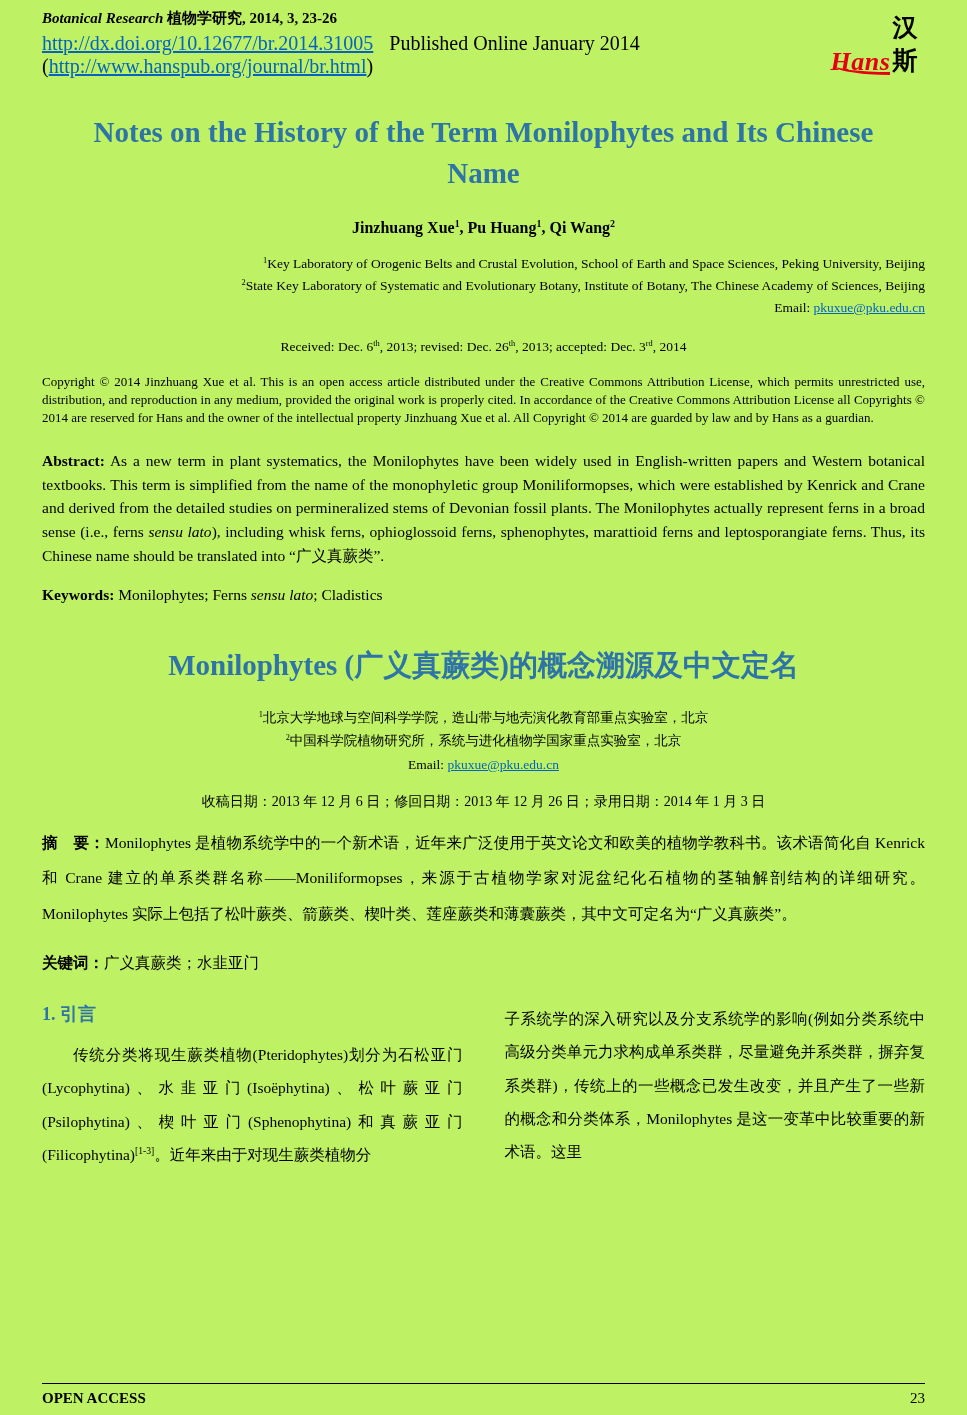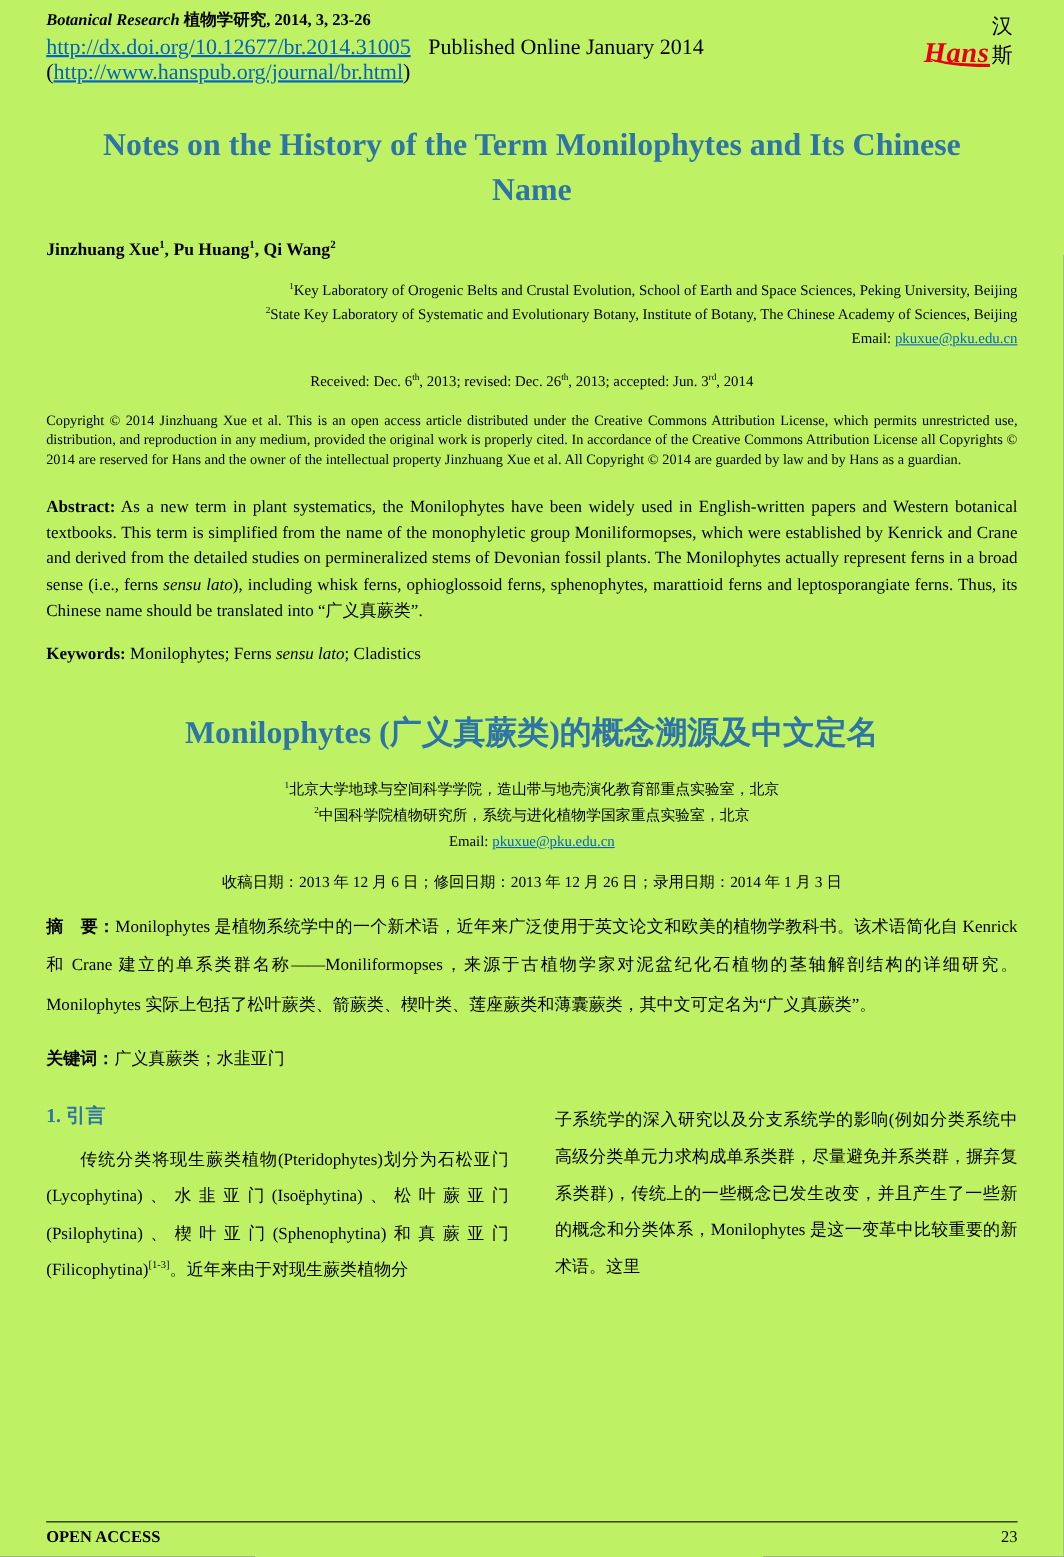--- a/index.html
+++ b/index.html
@@ -22,26 +22,26 @@
   .header-line1{font-size:15px;font-weight:bold;}
   .journal-en{font-style:italic;}
   .header-line2{margin-top:4px;font-size:20px;}
   .link{color:var(--link);text-decoration:underline;cursor:pointer;}
   .pub-gap{margin-left:16px;}
   .logo{display:flex;align-items:flex-end;margin-top:2px;}
   .logo-hans{position:relative;color:var(--logo_red);font-weight:bold;font-style:italic;
     font-size:26px;letter-spacing:0.5px;padding-right:2px;}
   .logo-hans::after{content:"";position:absolute;left:3px;right:2px;bottom:2px;height:7px;
     border-bottom:3px solid var(--logo_red);border-bottom-left-radius:100% 100%;}
-  .logo-cn{font-weight:normal;font-size:19px;font-family:"Liberation Sans","DejaVu Sans",sans-serif;}
+  .logo-cn{font-weight:bold;font-size:25px;font-family:"Liberation Sans","DejaVu Sans",sans-serif;}
 
   
   .title-en{margin:34px auto 0;max-width:800px;text-align:center;color:var(--accent);
     font-size:29px;font-weight:bold;line-height:1.4;}
-  .authors{margin-top:26px;font-size:16px;font-weight:bold;}
+  .authors{margin-top:26px;text-align:center;font-size:16px;font-weight:bold;}
   .affils{margin-top:16px;text-align:right;font-size:13.5px;line-height:1.62;}
   .received{margin-top:20px;text-align:center;font-size:13.5px;}
   .copyright{margin-top:18px;font-size:13px;line-height:1.4;text-align:justify;}
   .abstract{margin-top:22px;font-size:15.5px;line-height:1.52;text-align:justify;}
   .keywords{margin-top:16px;font-size:15.5px;line-height:1.5;}
   .label{font-weight:bold;}
   .it{font-style:italic;}
 
   
   .title-cn{margin-top:40px;text-align:center;color:var(--accent);font-size:29px;font-weight:bold;}
@@ -89,21 +89,21 @@
     <h1 class="title-en">Notes on the History of the Term Monilophytes and Its Chinese Name</h1>
 
     <div class="authors"><span>Jinzhuang Xue</span><sup>1</sup><span>, Pu Huang</span><sup>1</sup><span>, Qi Wang</span><sup>2</sup></div>
 
     <div class="affils">
       <div><sup>1</sup><span>Key Laboratory of Orogenic Belts and Crustal Evolution, School of Earth and Space Sciences, Peking University, Beijing</span></div>
       <div><sup>2</sup><span>State Key Laboratory of Systematic and Evolutionary Botany, Institute of Botany, The Chinese Academy of Sciences, Beijing</span></div>
       <div><span>Email: </span><a href="#" class="link">pkuxue@pku.edu.cn</a></div>
     </div>
 
-    <div class="received"><span>Received: Dec. 6</span><sup>th</sup><span>, 2013; revised: Dec. 26</span><sup>th</sup><span>, 2013; accepted: Jun. 3</span><sup>rd</sup><span>, 2014</span></div>
+    <div class="received"><span>Received: Dec. 6</span><sup>th</sup><span>, 2013; revised: Dec. 26</span><sup>th</sup><span>, 2013; accepted: Dec. 3</span><sup>rd</sup><span>, 2014</span></div>
 
     <p class="copyright">Copyright © 2014 Jinzhuang Xue et al. This is an open access article distributed under the Creative Commons Attribution License, which permits unrestricted use, distribution, and reproduction in any medium, provided the original work is properly cited. In accordance of the Creative Commons Attribution License all Copyrights © 2014 are reserved for Hans and the owner of the intellectual property Jinzhuang Xue et al. All Copyright © 2014 are guarded by law and by Hans as a guardian.</p>
 
     <p class="abstract"><span class="label">Abstract:</span><span> As a new term in plant systematics, the Monilophytes have been widely used in English-written papers and Western botanical textbooks. This term is simplified from the name of the monophyletic group Moniliformopses, which were established by Kenrick and Crane and derived from the detailed studies on permineralized stems of Devonian fossil plants. The Monilophytes actually represent ferns in a broad sense (i.e., ferns </span><span class="it">sensu lato</span><span>), including whisk ferns, ophioglossoid ferns, sphenophytes, marattioid ferns and leptosporangiate ferns. Thus, its Chinese name should be translated into “广义真蕨类”.</span></p>
 
     <p class="keywords"><span class="label">Keywords:</span><span> Monilophytes; Ferns </span><span class="it">sensu lato</span><span>; Cladistics</span></p>
 
     <h1 class="title-cn">Monilophytes (广义真蕨类)的概念溯源及中文定名</h1>
 
 

